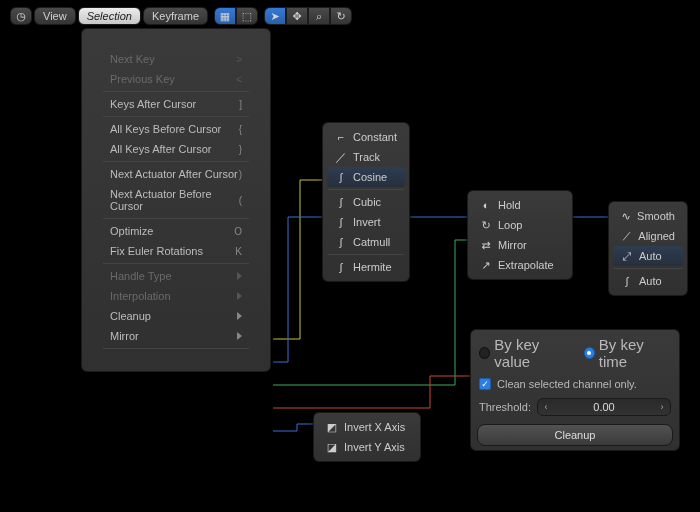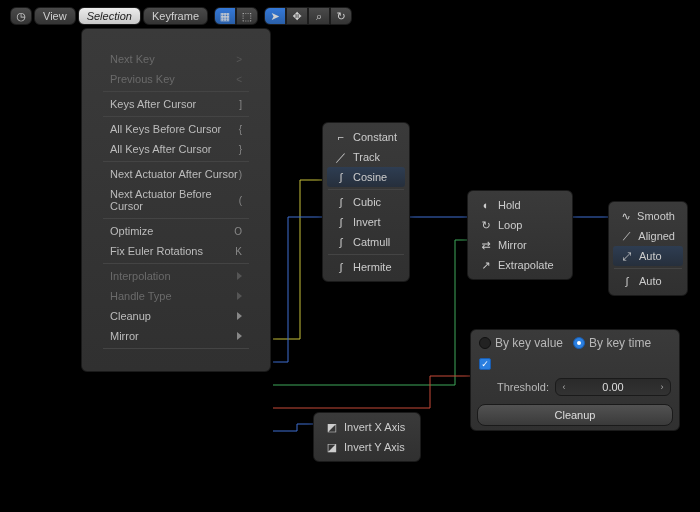--- a/index.html
+++ b/index.html
@@ -136,21 +136,21 @@
   }
   .radio-row {
     display: flex;
     gap: 10px;
     padding: 2px 4px;
   }
   .radio-opt {
     display: flex;
     align-items: center;
     gap: 4px;
-    font-size: 12px;
+    font-size: 15px;
   }
   .radio-dot {
     width: 12px; height: 12px;
     border-radius: 50%;
     background: #222;
     border: 1px solid #111;
     display: inline-flex;
     align-items: center;
     justify-content: center;
   }
@@ -182,21 +182,20 @@
     color: #fff;
     font-size: 9px;
     line-height: 1;
   }
   .threshold-row {
     display: flex;
     align-items: center;
     gap: 6px;
     font-size: 11px;
     padding: 2px 4px;
-    margin-left: 18px;
   }
   .spinner {
     flex: 1;
     display: flex;
     background: linear-gradient(#2a2a2a, #323232);
     border: 1px solid #1a1a1a;
     border-radius: 6px;
     height: 18px;
     align-items: center;
   }
@@ -297,25 +296,25 @@
   <div class="menu-item">
     <span>Optimize</span>
     <span class="shortcut">O</span>
   </div>
   <div class="menu-item">
     <span>Fix Euler Rotations</span>
     <span class="shortcut">K</span>
   </div>
   <div class="menu-sep"></div>
   <div class="menu-item disabled">
+    <span>Handle Type</span>
+    <span class="submenu-arrow"></span>
+  </div>
+  <div class="menu-item disabled">
     <span>Interpolation</span>
-    <span class="submenu-arrow"></span>
-  </div>
-  <div class="menu-item disabled">
-    <span>Handle Type</span>
     <span class="submenu-arrow"></span>
   </div>
   <div class="menu-item">
     <span>Cleanup</span>
     <span class="submenu-arrow"></span>
   </div>
   <div class="menu-item">
     <span>Mirror</span>
     <span class="submenu-arrow"></span>
   </div>
@@ -412,20 +411,21 @@
         <span class="radio-dot"></span>
         <span>By key value</span>
       </div>
       <div class="radio-opt">
         <span class="radio-dot sel"></span>
         <span>By key time</span>
       </div>
     </div>
     <div class="check-row">
       <span class="checkbox">✓</span>
+      <span>Clean selected channel only.</span>
     </div>
     <div class="threshold-row">
       <span>Threshold:</span>
       <div class="spinner">
         <span class="arr">‹</span>
         <span class="val">0.00</span>
         <span class="arr">›</span>
       </div>
     </div>
     <div class="cleanup-btn">Cleanup</div>

